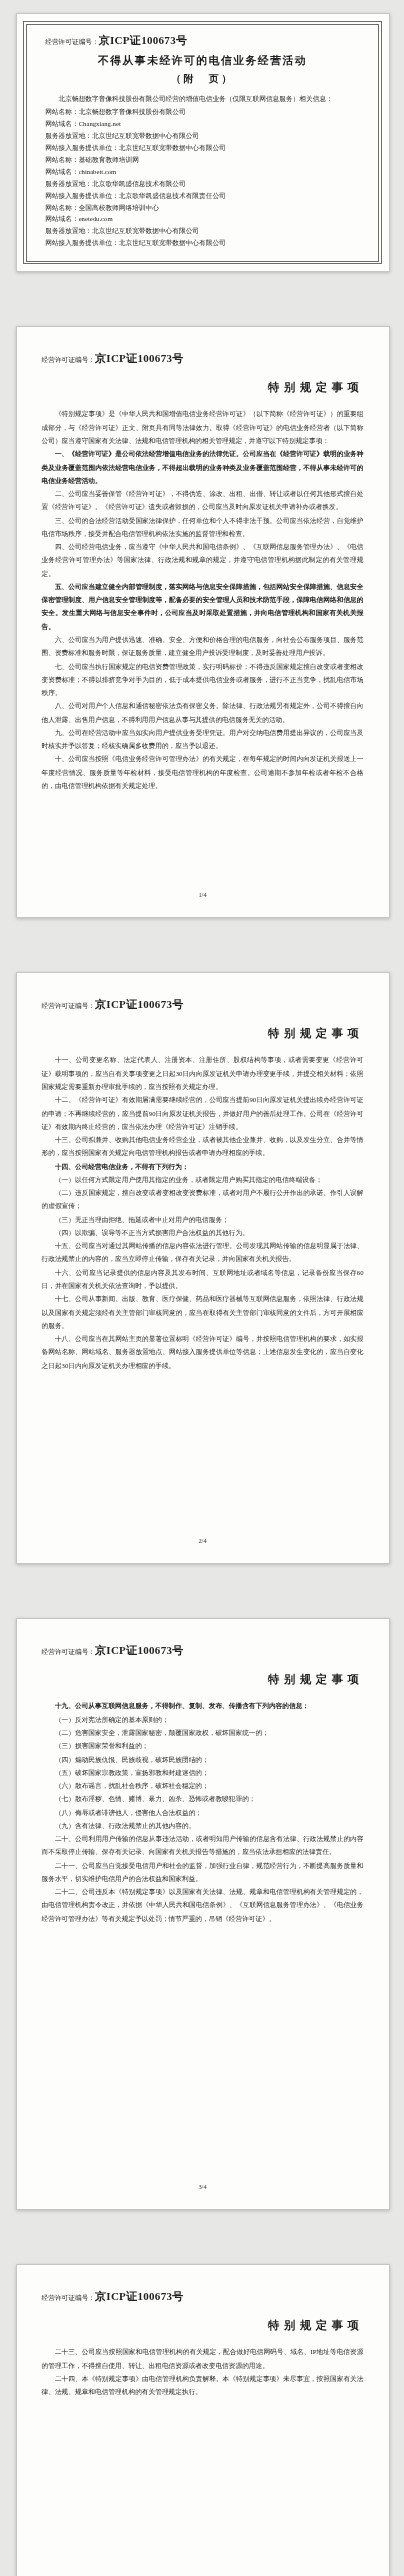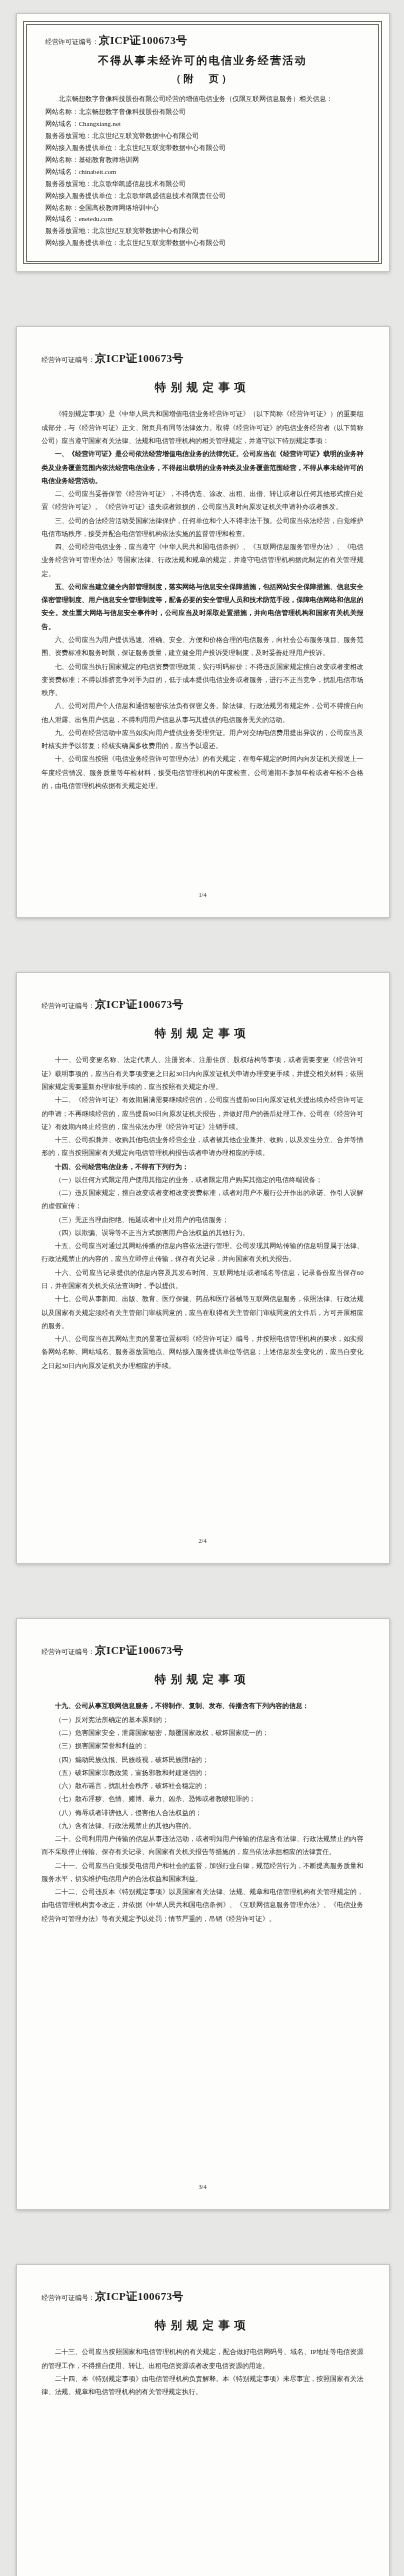--- a/index.html
+++ b/index.html
@@ -29,21 +29,21 @@
   .cert-frame-inner { border:0.5px solid #6d6d68; min-height:229px; padding:8.2px 18.5px 11.3px; }
   .doc-header { font-size:6.7px; color:#222; }
   .doc-header .num { font-weight:bold; font-size:11px; letter-spacing:0.3px; }
   .cert-title { text-align:center; font-size:10.8px; font-weight:bold; letter-spacing:1.5px; margin-top:6.7px; }
   .cert-sub { text-align:center; font-size:10px; font-weight:bold; letter-spacing:2.6px; margin-top:3.6px; }
   .cert-body { margin-top:6.7px; font-size:6.7px; line-height:1.78; text-align:justify; }
   .cert-intro { text-indent:2em; margin-bottom:1.5px; }
   .cert-line .lbl { }
   
   .page.prov { min-height:592px; position:relative; padding:24px 25px 46px; }
-  .prov-title { text-align:center; font-size:11.3px; font-weight:bold; letter-spacing:4.6px; margin:14.4px 0 12.4px; }
+  .prov-title { text-align:right; font-size:11.3px; font-weight:bold; letter-spacing:4.6px; margin:14.4px 0 12.4px; }
   .para { font-size:6.7px; line-height:1.98; text-align:justify; text-indent:2em; color:#242424; }
   .para.bold { font-weight:bold; }
   .page-no { position:absolute; bottom:18.5px; left:0; right:0; text-align:center; font-size:6.4px; color:#333; }
 </style>
 </head>
 <body>
 
 <div class="scan">
 
   <section class="page certificate">

